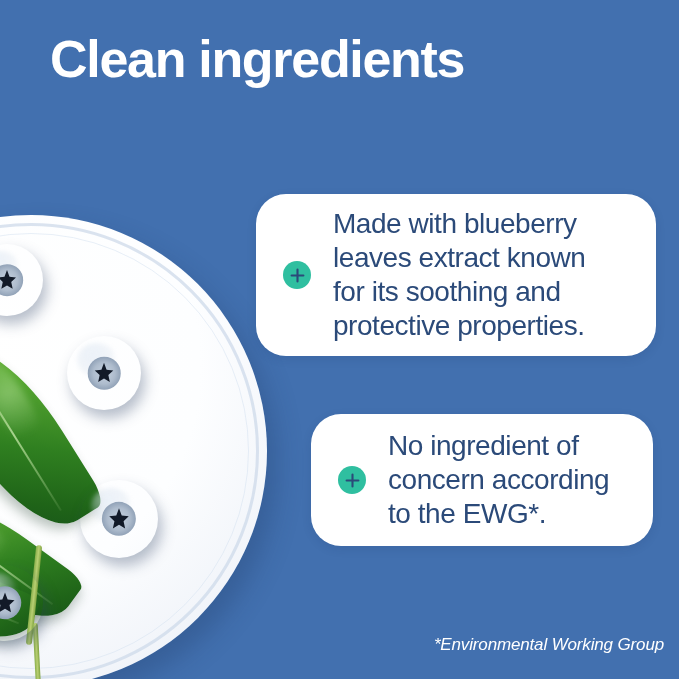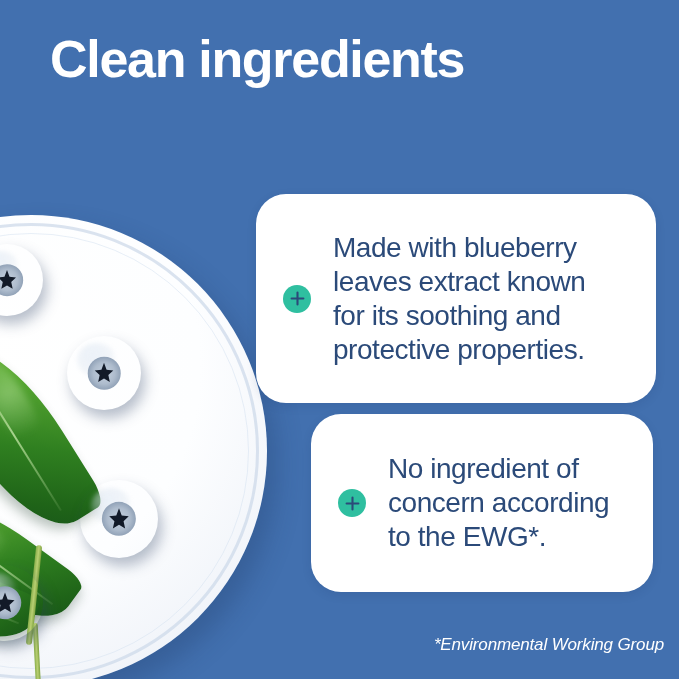--- a/index.html
+++ b/index.html
@@ -154,22 +154,22 @@
     color: #2b4a79;
     font-size: 28px;
     line-height: 34px;
     letter-spacing: -0.45px;
     margin-left: 22px;
     margin-right: 14px;
     font-family: "Liberation Sans", sans-serif;
     white-space: pre-line;
   }
 
-  #card-1 { left: 256px; top: 194px; width: 400px; height: 209px; }
-  #card-2 { left: 311px; top: 414px; width: 342px; height: 178px; }
+  #card-1 { left: 256px; top: 194px; width: 400px; height: 162px; }
+  #card-2 { left: 311px; top: 414px; width: 342px; height: 132px; }
 
   
   #footnote {
     position: absolute;
     right: 27px;
     bottom: 24px;
     color: #ffffff;
     font-size: 17px;
     font-style: italic;
     letter-spacing: -0.15px;

